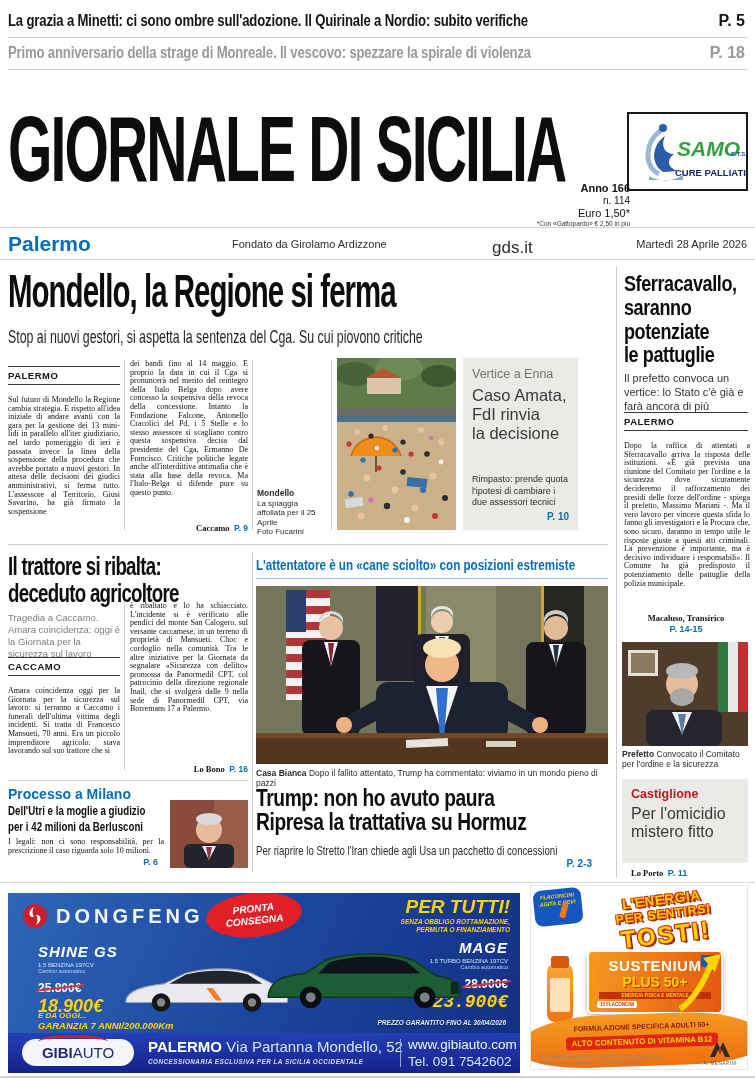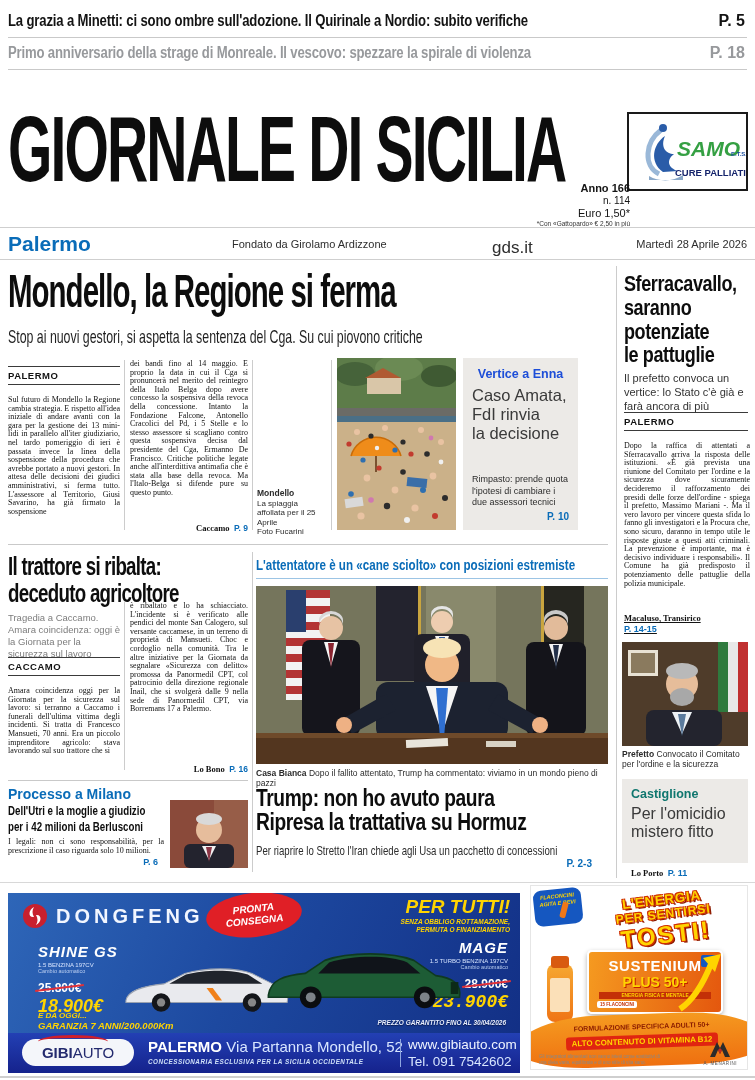--- a/index.html
+++ b/index.html
@@ -148,21 +148,21 @@
         <circle cx="70" cy="162" r="3"></circle>
     </g>
     <g fill="#d078b0">
         <circle cx="94" cy="80" r="2.4"></circle>
         <circle cx="34" cy="142" r="2.8"></circle>
       </g>
   </svg>
 </div>
 
 <div class="abs graybox" style="left:463px;top:358px;width:115px;height:172px;box-sizing:border-box;padding:9px;">
-  <div style="font-size:12.5px;font-weight:bold;color:#1d4ed8;text-align:center;">Vertice a Enna</div>
+  <div style="font-size:12.5px;font-weight:normal;color:#737373;">Vertice a Enna</div>
   <div style="font-size:16.5px;color:#3a3a3a;line-height:1.15;margin-top:5px;">
     <div>Caso Amata,</div>
     <div>FdI rinvia</div>
     <div>la decisione</div>
   </div>
   <div class="abs" style="left:9px;bottom:22px;width:97px;font-size:9px;line-height:1.25;color:#2c2c2c;">Rimpasto: prende quota l'ipotesi di cambiare i due assessori tecnici</div>
   <div class="abs pg" style="right:9px;bottom:8px;font-size:10px;">P. 10</div>
 </div>
 
 <div class="abs hrule" style="left:8px;top:544px;width:600px;"></div>
@@ -285,21 +285,21 @@
   <div class="cx" style="font-size:22px;font-weight:bold;letter-spacing:-.5px;line-height:1.08;transform:scaleX(.82);color:#0d0d0d;">
     <div>Sferracavallo,</div>
     <div>saranno</div>
     <div>potenziate</div>
     <div>le pattuglie</div>
   </div>
 </div>
 <div class="abs" style="left:624px;top:372px;width:128px;font-size:11px;line-height:1.25;color:#333;">Il prefetto convoca un vertice: lo Stato c'è già e farà ancora di più</div>
 <div class="abs kicker" style="left:624px;top:412px;width:124px;">PALERMO</div>
 <div class="abs body-txt" style="left:624px;top:442px;width:126px;height:170px;">Dopo la raffica di attentati a Sferracavallo arriva la risposta delle istituzioni. «È già prevista una riunione del Comitato per l'ordine e la sicurezza dove sicuramente decideremo il rafforzamento dei presidi delle forze dell'ordine - spiega il prefetto, Massimo Mariani -. Ma il vero lavoro per vincere questa sfida lo fanno gli investigatori e la Procura che, sono sicuro, daranno in tempo utile le risposte giuste a questi atti criminali. La prevenzione è importante, ma è decisivo individuare i responsabili». Il Comune ha già predisposto il potenziamento delle pattuglie della polizia municipale.</div>
-<div class="abs" style="left:624px;top:613px;width:124px;text-align:left;line-height:1.25;text-decoration:underline;">
+<div class="abs" style="left:624px;top:613px;width:124px;text-align:center;line-height:1.25;">
   <div class="byline-n">Macaluso, Transirico</div>
   <div class="pg" style="font-size:9px;">P. 14-15</div>
 </div>
 
 <div class="abs" style="left:622px;top:642px;width:126px;height:104px;">
   <svg width="126" height="104" viewBox="0 0 126 104">
     <rect width="126" height="104" fill="#4f3c2a"></rect>
     <rect x="6" y="8" width="30" height="26" fill="#e8e2d4"></rect>
     <rect x="9" y="11" width="24" height="20" fill="#8a7a5e"></rect>
     <rect x="96" y="0" width="10" height="70" fill="#2f7a3e"></rect>
@@ -312,21 +312,21 @@
     <ellipse cx="60" cy="29" rx="16" ry="8" fill="#b9b9b9"></ellipse>
     <ellipse cx="60" cy="55" rx="12" ry="9" fill="#a8a8a8"></ellipse>
   </svg>
 </div>
 <div class="abs caption" style="left:622px;top:749px;width:126px;font-size:8.5px;">
   <b>Prefetto</b>
   <span>Convocato il Comitato per l'ordine e la sicurezza</span>
 </div>
 
 <div class="abs graybox" style="left:622px;top:779px;width:126px;height:84px;box-sizing:border-box;padding:8px 9px;">
-  <div style="font-size:12.5px;font-weight:bold;color:#0f766e;">Castiglione</div>
+  <div style="font-size:12.5px;font-weight:bold;color:#b91c1c;">Castiglione</div>
   <div style="font-size:16px;color:#3a3a3a;line-height:1.15;margin-top:4px;">
     <div>Per l'omicidio</div>
     <div>mistero fitto</div>
   </div>
   <div style="text-align:left;margin-top:20px;">
     <span class="byline-n">Lo Porto</span>
     <span class="pg" style="font-size:9px;">P. 11</span>
   </div>
 </div>
 

